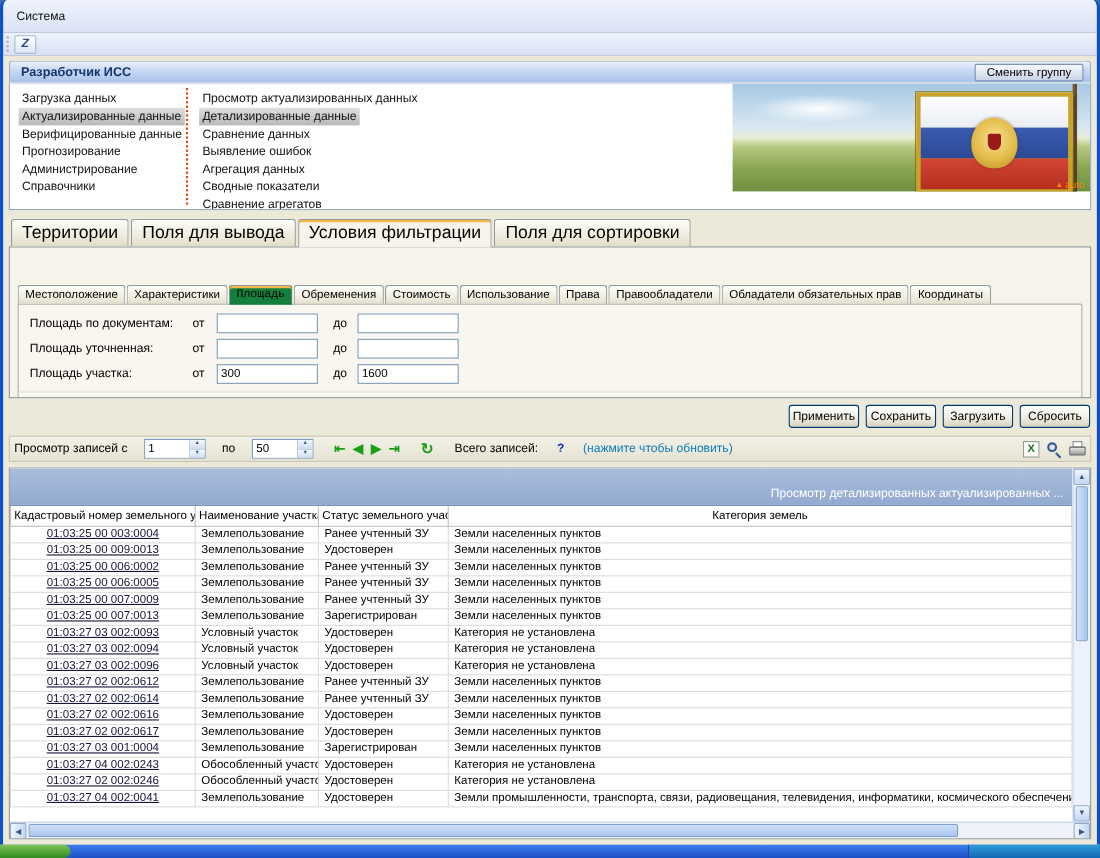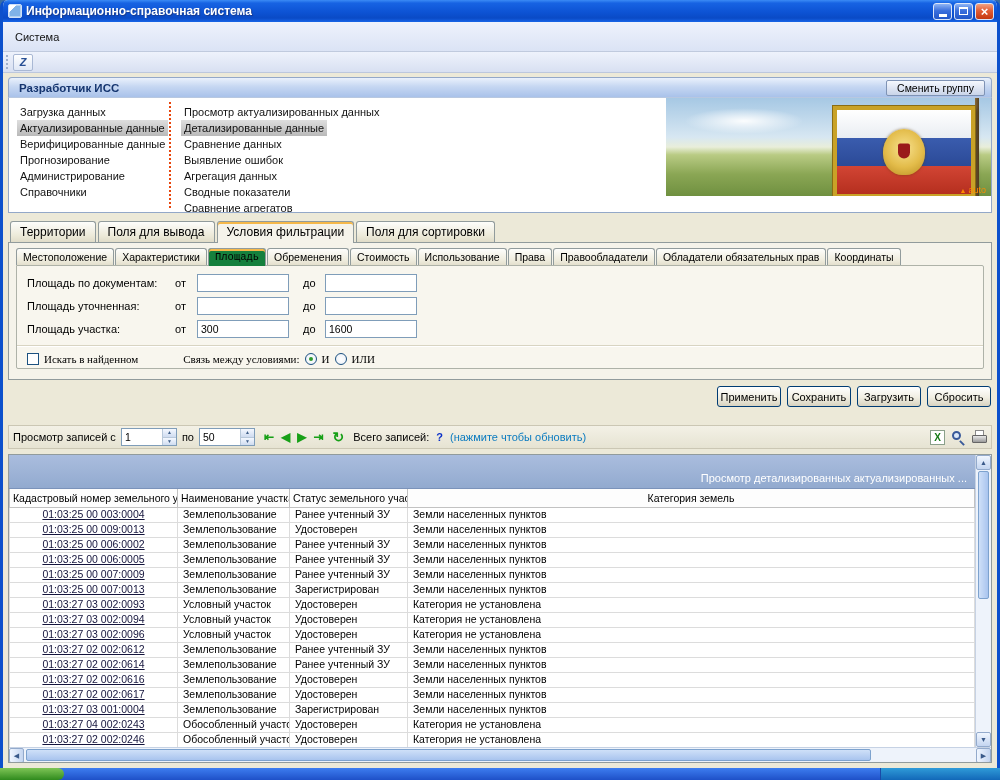--- a/index.html
+++ b/index.html
@@ -68,45 +68,45 @@
     border-radius:50% 50% 46% 46%; background:radial-gradient(circle at 50% 42%, #f7e18e 0%, #e3bc4a 55%, #b98d22 100%);
     box-shadow:0 0 3px rgba(90,60,0,.6); }
   .emblem::after { content:""; position:absolute; left:50%; top:42%; width:12px; height:15px; transform:translate(-50%,-30%);
     background:#9a1a1a; border-radius:2px 2px 6px 6px; }
   .autolabel { position:absolute; right:5px; bottom:1px; color:#ff8a00; font-size:9px; display:flex; align-items:center; gap:2px; }
   .autolabel i { font-style:normal; font-size:7px; }
 
   
   .maintabs { margin-top:8px; flex:none; display:flex; gap:2px; padding-left:2px; position:relative; z-index:2; }
   .tab { padding:3px 9px 3px; border:1px solid #919b9c; border-bottom:none; border-radius:3px 3px 0 0;
-    background:linear-gradient(180deg,#fdfdfb,#ece9d8 70%,#e0dcc8); cursor:pointer; white-space:nowrap; font-size:12px; }
+    background:linear-gradient(180deg,#fdfdfb,#ece9d8 70%,#e0dcc8); cursor:pointer; white-space:nowrap; font-size:16px; }
   .tab.active { background:#f5f3ea; margin-bottom:-1px; padding-bottom:4px; box-shadow:inset 0 2px 0 #f5b84a; }
 
   .filterpanel { flex:none; height:138px; border:1px solid #919b9c; background:#f5f3ea; padding:5px 7px; overflow:hidden; }
   .subtabs { display:flex; gap:1px; position:relative; z-index:2; flex-wrap:nowrap; }
-  .tab.sub { padding:2px 6px 2px; font-size:10.5px; background:linear-gradient(180deg,#fdfdfb,#efecdd 70%,#e3dfcd); }
+  .tab.sub { padding:2px 6px 2px; font-size:10.5px; background:linear-gradient(180deg,#fdfdfb,#efecdd 70%,#e3dfcd);margin-top:29px; }
   .tab.sub.active { background:#15803d; margin-bottom:-1px; padding-bottom:3px; box-shadow:inset 0 2px 0 #f5b84a;font-family:Liberation Mono, monospace; }
   .subpanel { border:1px solid #aeb2a8; border-radius:0 2px 2px 2px; background:#f8f6ee; padding:8px 10px 6px; height:104px; }
   .formrow { display:flex; align-items:center; margin-bottom:5px; }
   .flabel { width:148px; flex:none; }
   .fromto { width:22px; flex:none; }
   .finput { width:92px; height:18px; border:1px solid #7f9db9; font:10.5px "Liberation Sans", sans-serif; padding:0 3px; margin-right:14px; background:#fff; }
   .condsep { border-top:1px solid #d8d4c2; border-bottom:1px solid #ffffff; margin:7px -10px 6px; }
   .condrow { display:flex; align-items:center; gap:5px;font-family:Liberation Serif, serif; }
   .checkbox { width:12px; height:12px; border:1px solid #1c5180; background:#fff; display:inline-block; flex:none; cursor:pointer; }
   .linklabel { margin-left:40px; }
   .radio { width:12px; height:12px; border:1px solid #1c5180; border-radius:50%; background:radial-gradient(#ffffff,#e8eef6); display:inline-block; position:relative; flex:none; cursor:pointer; }
   .radio.checked::after { content:""; position:absolute; left:3px; top:3px; width:4px; height:4px; border-radius:50%; background:#2f9a2f; }
 
   .actionrow { flex:none; margin-top:6px; display:flex; justify-content:flex-end; gap:6px; padding-right:1px; }
   .xpbtn { min-width:64px; height:21px; border:1px solid #003c74; border-radius:3px; font:11px "Liberation Sans", sans-serif;
     background:linear-gradient(180deg,#ffffff,#f0eee2 55%,#d8d3c0); cursor:pointer; }
 
   
-  .pagerow { flex:none; margin-top:18px; height:24px; display:flex; align-items:center; gap:5px; padding:0 4px;
+  .pagerow { flex:none; margin-top:7px; height:24px; display:flex; align-items:center; gap:15px; padding:0 4px;
     border:1px solid #cbc7b4; background:linear-gradient(180deg,#f3f1e6,#e6e3d2); }
   .spin { display:inline-flex; border:1px solid #7f9db9; background:#fff; height:18px; }
   .spin input { width:40px; border:none; outline:none; font:10.5px "Liberation Sans", sans-serif; padding:0 3px; }
   .spinbtns { display:flex; flex-direction:column; width:14px; border-left:1px solid #b8c8da; }
   .spinbtns i { flex:1; font-style:normal; font-size:5px; line-height:7px; text-align:center; color:#40608a;
     background:linear-gradient(#f4f8ff,#cfdcf0); border-bottom:1px solid #b8c8da; cursor:pointer; }
   .spinbtns i:last-child { border-bottom:none; }
   .navarrows { display:flex; gap:7px; margin:0 4px; align-items:center; }
   .arr { color:#17a017; font-size:12px; font-weight:bold; cursor:pointer; line-height:1; }
   .refresh { color:#17a017; font-size:14px; font-weight:bold; cursor:pointer; line-height:1; margin-right:4px; }
@@ -149,33 +149,20 @@
   
   .taskbar { position:absolute; left:0; right:0; bottom:0; height:12px; background:linear-gradient(180deg,#3d7df0,#1e50c8); display:flex; }
   .startbtn { width:64px; height:12px; flex:none; border-radius:0 6px 6px 0; background:linear-gradient(180deg,#7ec556,#2f8a1d); }
   .tray { margin-left:auto; width:120px; background:linear-gradient(180deg,#2f9bd8,#1268b8); border-left:1px solid #1a4aa8; }
 </style>
 </head>
 <body>
 
 <div class="window">
 
-  <div class="titlebar">
-    <span class="title-icon"></span>
-    <span class="title-text">Информационно-справочная система</span>
-    <span class="win-buttons">
-      <span class="wbtn">
-          <span class="bar"></span>
-        </span>
-      <span class="wbtn">
-          <span class="box"></span>
-        </span>
-      <span class="wbtn close">×</span>
-    </span>
-  </div>
 
   <div class="menubar">
     <span class="menu-item">Система</span>
   </div>
 
   <div class="toolbar">
     <span class="grip"></span>
     <span class="toolbtn">Z</span>
   </div>
 

